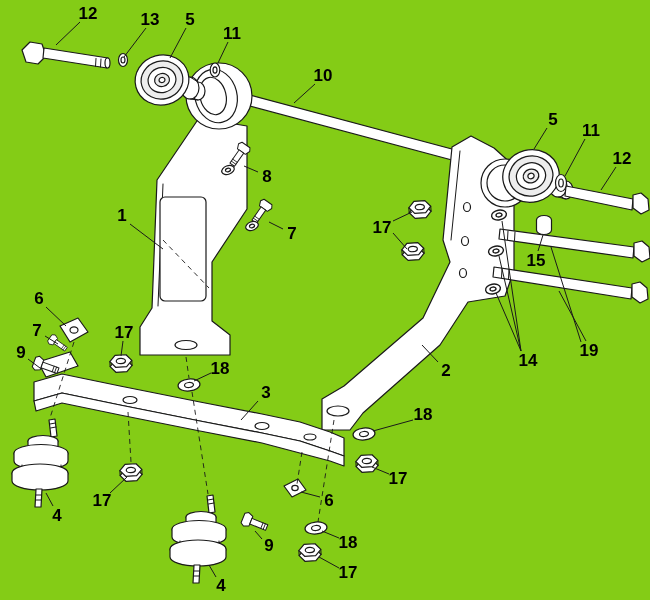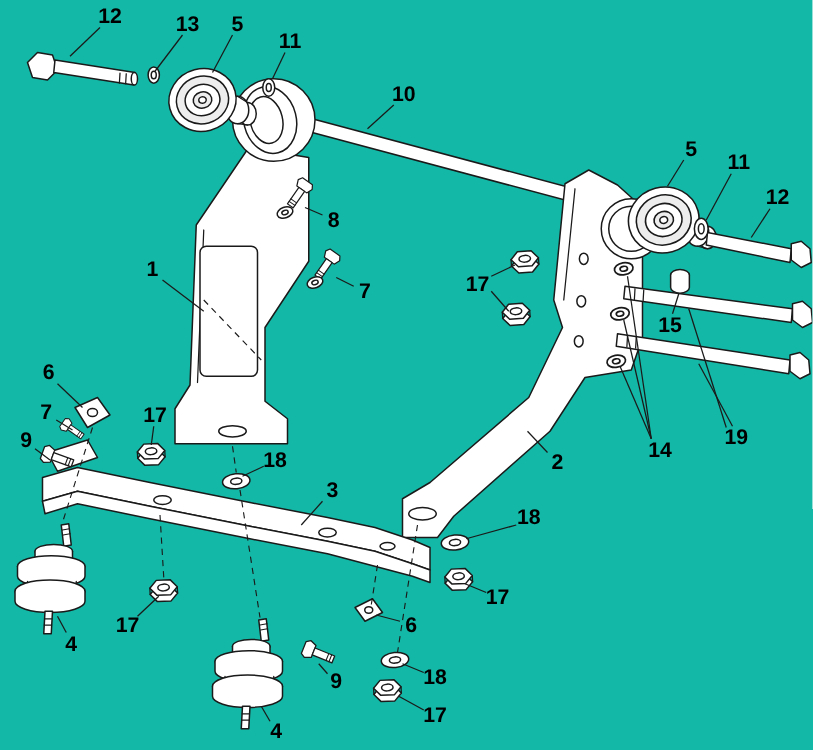--- a/index.html
+++ b/index.html
@@ -1,16 +1,16 @@
 <!DOCTYPE html>
 <html><head>
 <meta charset="utf-8">
 <style>
   html,body{margin:0;padding:0;background:#ffffff;}
-  .stage{position:relative;width:650px;height:600px;background:#14b8a6;overflow:hidden;}
+  .stage{position:relative;width:650px;height:600px;background:#84cc16;overflow:hidden;}
   svg{display:block;}
   .part{fill:#ffffff;stroke:#1a1a1a;stroke-width:1.2;stroke-linejoin:round;stroke-linecap:round;}
   .shade{fill:#ededed;stroke:#1a1a1a;stroke-width:1.2;stroke-linejoin:round;}
   .ln{stroke:#1a1a1a;stroke-width:1;fill:none;stroke-linecap:round;}
   .dash{stroke:#1a1a1a;stroke-width:0.9;stroke-dasharray:5 4;fill:none;}
   .leader{stroke:#1a1a1a;stroke-width:1;}
   .callout{font-family:"Liberation Sans","DejaVu Sans",sans-serif;font-weight:700;font-size:17px;fill:#000000;text-anchor:middle;dominant-baseline:central;}
 </style>
 </head>
 <body>

